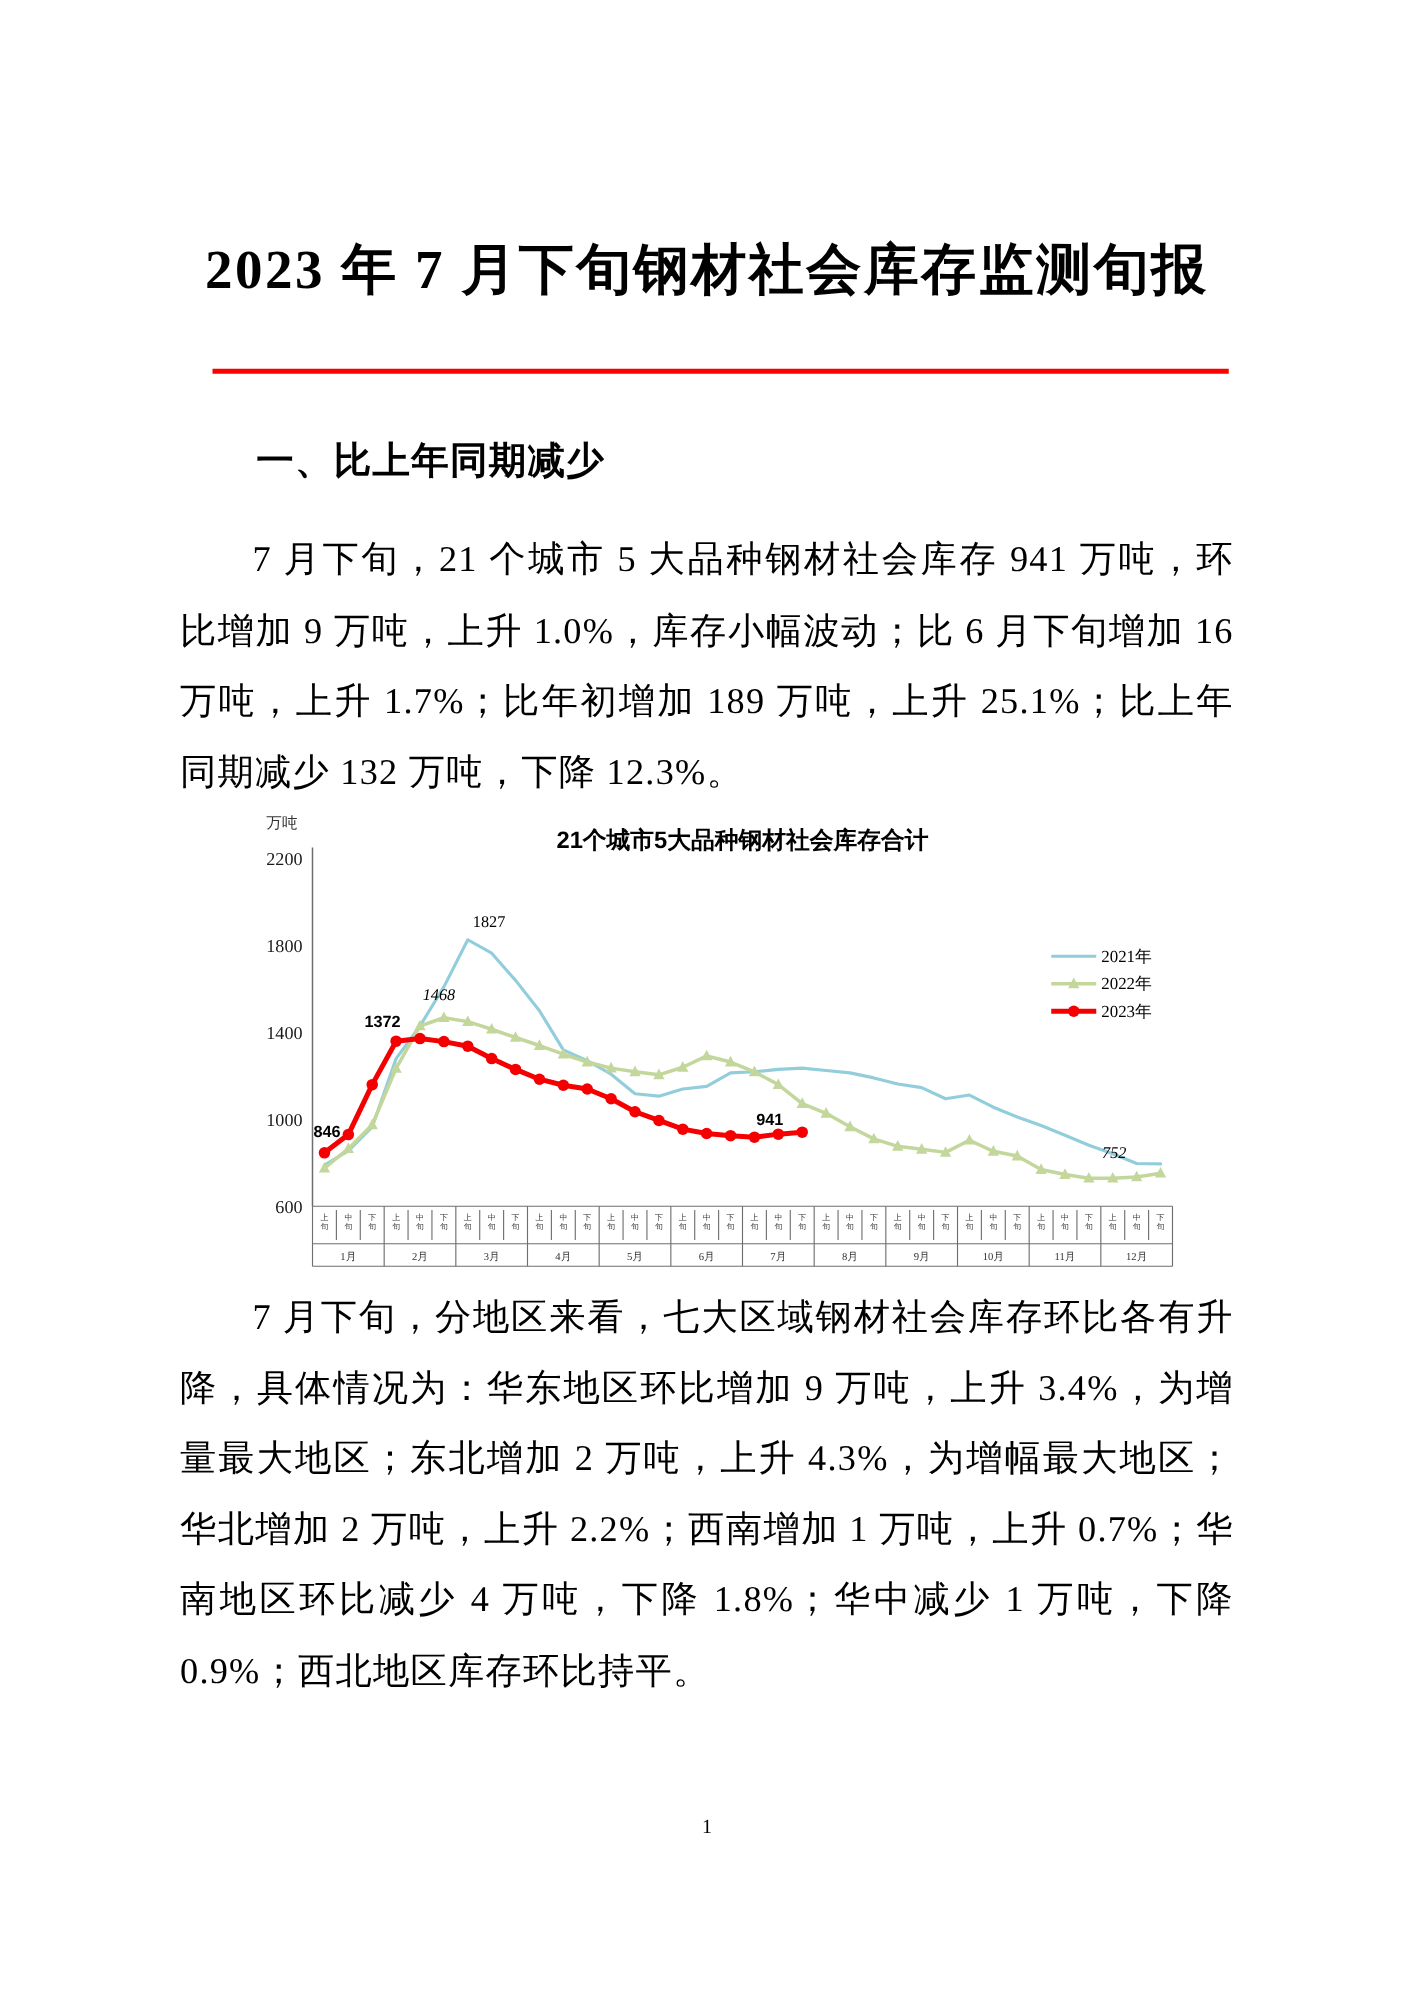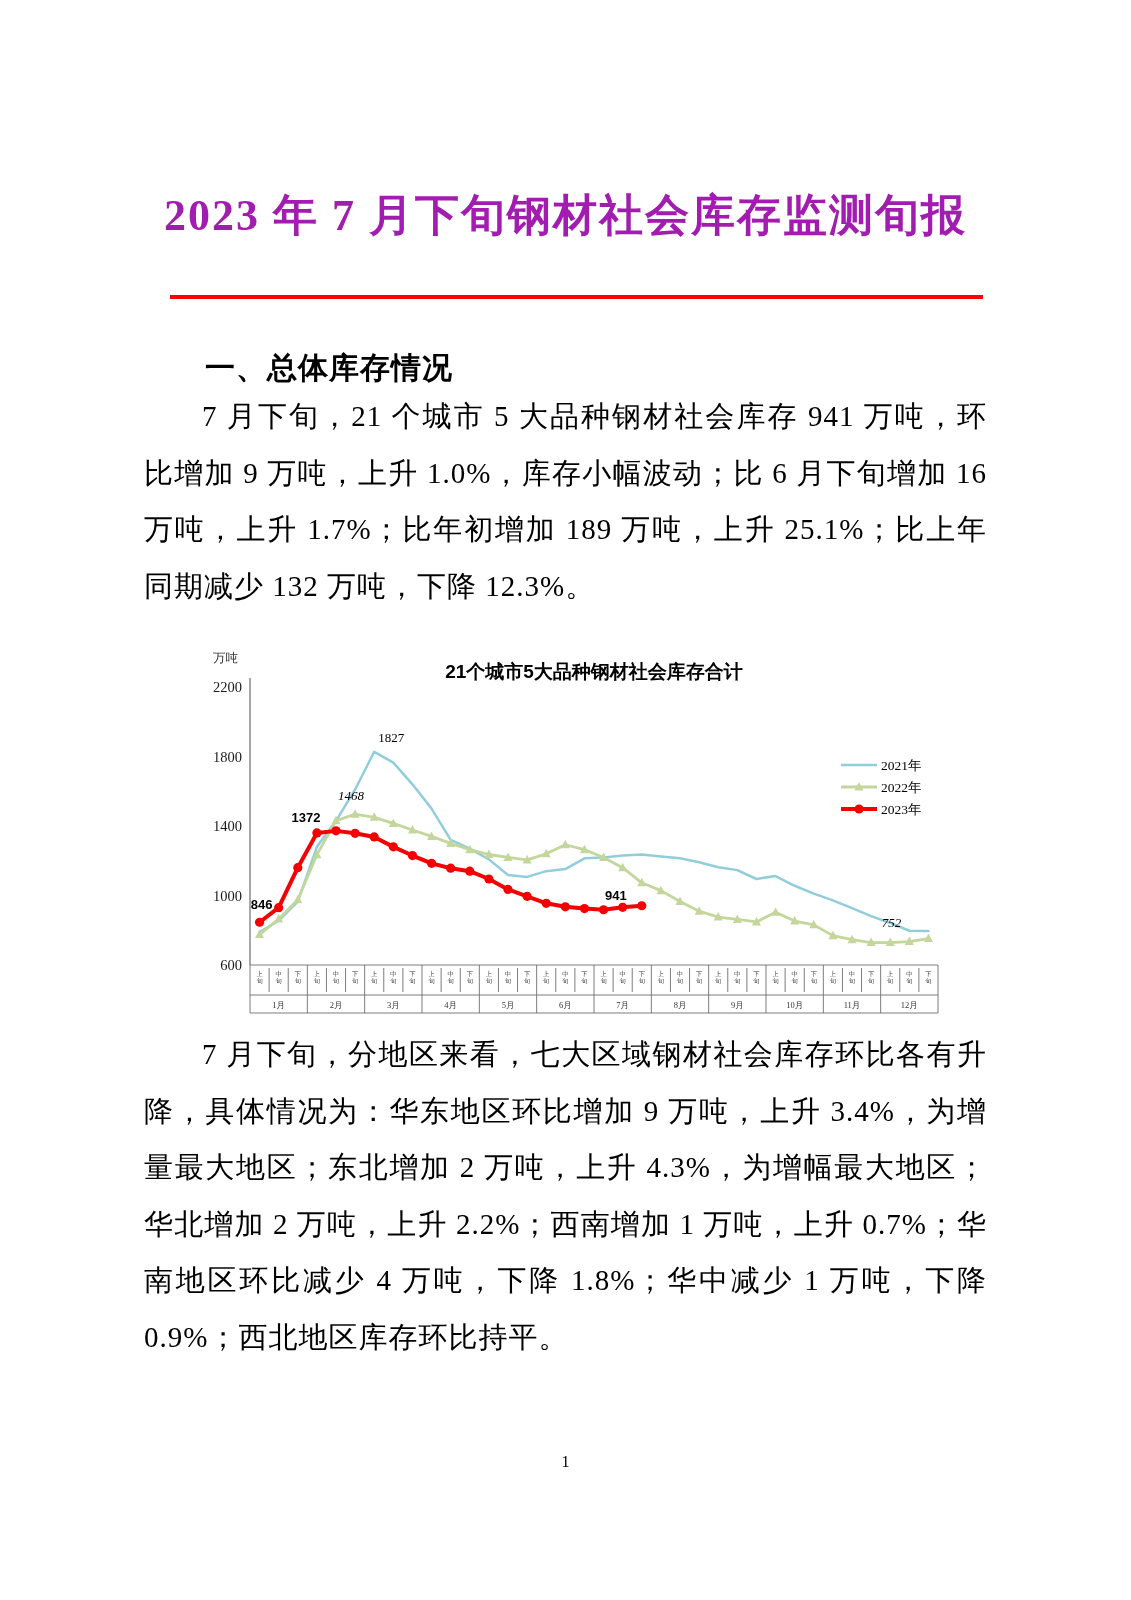--- a/index.html
+++ b/index.html
@@ -7,56 +7,56 @@
     position:relative;
     width:1131px;height:1600px;
     background:#ffffff;
     font-family:"Liberation Serif","DejaVu Serif",serif;
     color:#000;
     overflow:hidden;
   }
   .report-title{
     position:absolute;top:186px;left:0;right:0;
     margin:0;text-align:center;
-    font-size:44px;font-weight:bold;color:#a21caf;
+    font-size:44px;font-weight:bold;color:#000000;
     letter-spacing:2px;
   }
   .title-rule{
     position:absolute;left:170px;top:295px;
     width:813px;height:4px;background:#FF0000;
   }
   .section-heading{
     position:absolute;left:205px;top:348px;margin:0;
     font-size:30px;font-weight:bold;letter-spacing:1px;
   }
   .para{
     position:absolute;left:144px;width:843px;margin:0;
     font-size:29px;line-height:56.5px;
     text-align:justify;text-indent:2em;letter-spacing:1px;
   }
-  #para1{top:388px;}
+  #para1{top:420px;}
   #para2{top:1026px;}
   .chart-wrap{
     position:absolute;left:198px;top:648px;width:792px;height:372px;
   }
   .page-num{
     position:absolute;top:1453px;left:0;right:0;
     text-align:center;font-size:16px;
   }
 </style>
 </head>
 <body>
 
 <div class="page">
 
   <h1 class="report-title">2023 年 7 月下旬钢材社会库存监测旬报</h1>
 
   <div class="title-rule"></div>
 
-  <h2 class="section-heading">一、总体库存情况</h2>
+  <h2 class="section-heading">一、比上年同期减少</h2>
 
   <p class="para" id="para1">7 月下旬，21 个城市 5 大品种钢材社会库存 941 万吨，环比增加 9 万吨，上升 1.0%，库存小幅波动；比 6 月下旬增加 16 万吨，上升 1.7%；比年初增加 189 万吨，上升 25.1%；比上年同期减少 132 万吨，下降 12.3%。</p>
 
   <div class="chart-wrap">
     <svg id="chart-svg" viewBox="0 0 792 372" width="792" height="372">
         <text x="396" y="30" text-anchor="middle" font-size="19" font-weight="bold" font-family="&quot;Liberation Sans&quot;,sans-serif" fill="#000">21个城市5大品种钢材社会库存合计</text>
         <text x="15" y="14" font-size="12.5" fill="#333">万吨</text>
         <line x1="52" y1="30" x2="52" y2="317" stroke="#6E6E6E" stroke-width="1.2"></line>
         <text x="44" y="322" text-anchor="end" font-size="14.5" fill="#1a1a1a">600</text>
         <text x="44" y="252.5" text-anchor="end" font-size="14.5" fill="#1a1a1a">1000</text>

